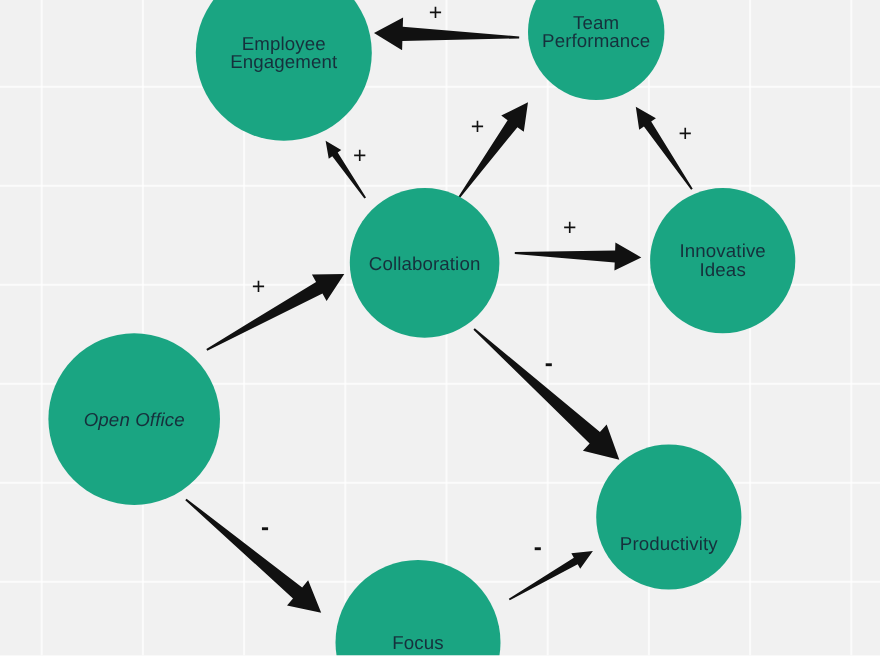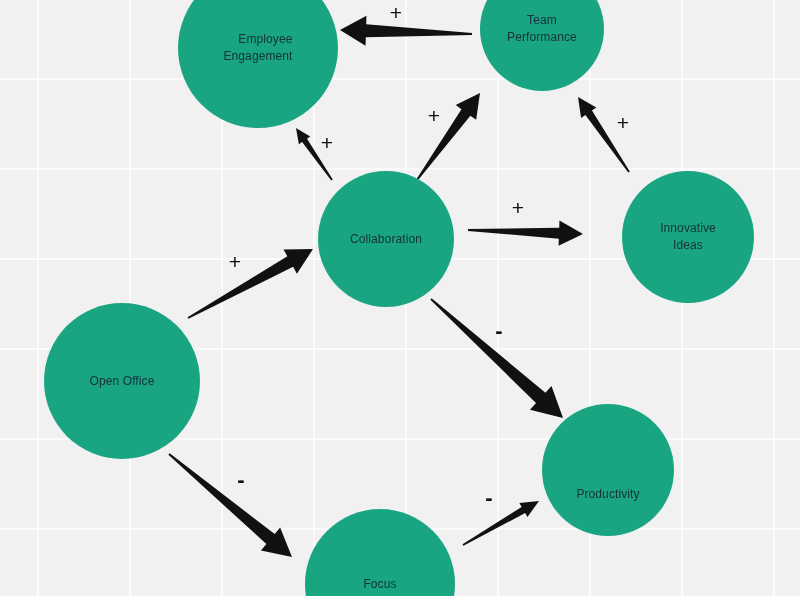--- a/index.html
+++ b/index.html
@@ -36,21 +36,21 @@
     border-radius: 50%;
     background: #1aa582;
     display: flex;
     align-items: center;
     justify-content: center;
     text-align: center;
     box-sizing: border-box;
   }
   .node-label {
     color: #16303c;
-    font-size: 12px;
+    font-size: 17px;
     line-height: 17px;
     letter-spacing: 0.1px;
     white-space: pre-line;
     padding: 0 8px;
   }
   .sign {
     position: absolute;
     color: #121212;
     font-size: 21px;
     line-height: 21px;
@@ -77,36 +77,36 @@
       <polygon points="629.74,171.49 591.99,110.46 596.29,107.54 578.00,97.00 581.08,117.88 585.38,114.96 628.26,172.51" fill="#111111"></polygon>
       <polygon points="467.97,230.90 558.82,238.66 558.57,245.81 583.00,234.00 559.45,220.52 559.21,227.67 468.03,229.10" fill="#111111"></polygon>
       <polygon points="188.43,318.79 293.14,266.82 296.91,273.65 313.00,249.00 283.57,249.48 287.34,256.31 187.57,317.21" fill="#111111"></polygon>
       <polygon points="430.40,299.67 536.03,403.11 529.94,409.87 563.00,418.00 551.50,385.95 545.41,392.71 431.60,298.33" fill="#111111"></polygon>
       <polygon points="168.42,454.69 266.36,544.01 260.93,550.49 292.00,557.00 280.13,527.56 274.71,534.04 169.58,453.31" fill="#111111"></polygon>
       <polygon points="463.45,545.78 525.18,513.05 527.46,516.99 539.00,501.00 519.39,503.05 521.67,506.99 462.55,544.22" fill="#111111"></polygon>
     </svg>
 
   <div id="node-layer">
       <div class="node" style="left: 178px; top: -32px; width: 160px; height: 160px; background: rgb(26, 165, 130);">
-        <div class="node-label" style="color: rgb(22, 48, 60); text-align: right;">Employee
+        <div class="node-label" style="color: rgb(22, 48, 60);">Employee
 Engagement</div>
       </div>
       <div class="node" style="left: 480px; top: -33px; width: 124px; height: 124px; background: rgb(26, 165, 130);">
         <div class="node-label" style="color: rgb(22, 48, 60);">Team
 Performance</div>
       </div>
       <div class="node" style="left: 318px; top: 171px; width: 136px; height: 136px; background: rgb(26, 165, 130); text-align: center;">
         <div class="node-label" style="color: rgb(22, 48, 60);">Collaboration</div>
       </div>
-      <div class="node" style="left: 622px; top: 171px; width: 132px; height: 132px; background: rgb(26, 165, 130);">
+      <div class="node" style="left: 591px; top: 171px; width: 132px; height: 132px; background: rgb(26, 165, 130);">
         <div class="node-label" style="color: rgb(22, 48, 60);">Innovative
 Ideas</div>
       </div>
       <div class="node" style="left: 44px; top: 303px; width: 156px; height: 156px; background: rgb(26, 165, 130);">
-        <div class="node-label" style="color: rgb(22, 48, 60);">Open Office</div>
+        <div class="node-label" style="color: rgb(22, 48, 60); font-style: italic;">Open Office</div>
       </div>
       <div class="node" style="left: 542px; top: 404px; width: 132px; height: 132px; background: rgb(26, 165, 130);">
         <div class="node-label" style="color: rgb(22, 48, 60); margin-top: 48px;">Productivity</div>
       </div>
       <div class="node" style="left: 305px; top: 509px; width: 150px; height: 150px; background: rgb(26, 165, 130);">
         <div class="node-label" style="color: rgb(22, 48, 60);">Focus</div>
       </div>
     </div>
 
   <div id="sign-layer">

